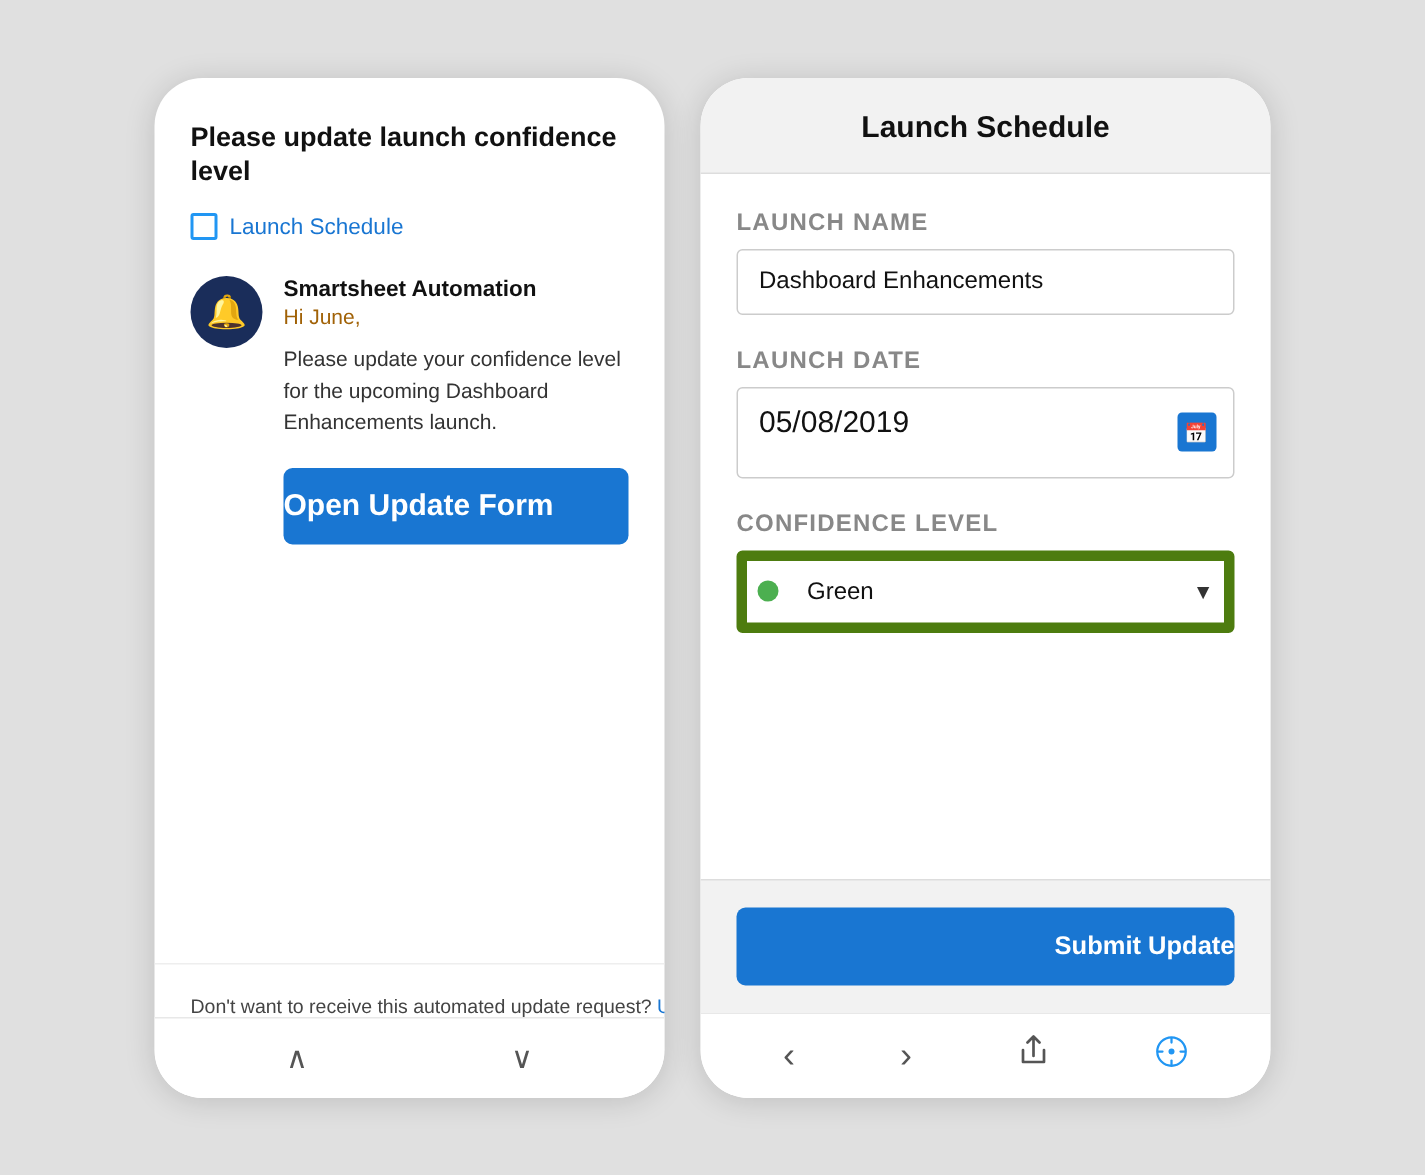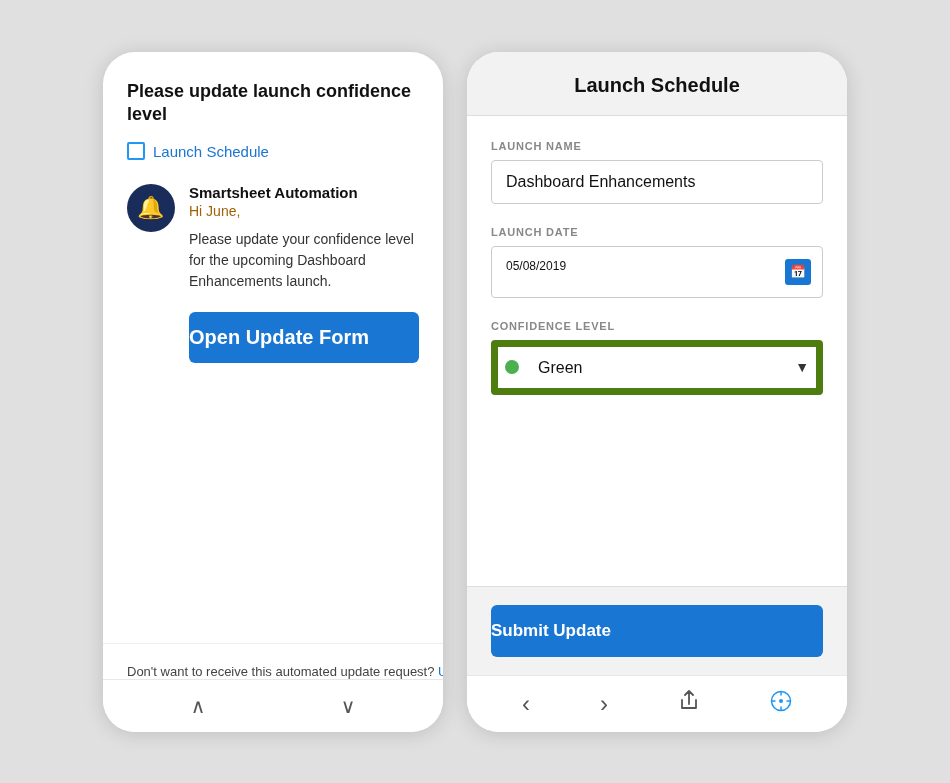--- a/index.html
+++ b/index.html
@@ -205,21 +205,21 @@
       flex: 1;
       padding: 24px 24px 0;
       background: #fff;
     }
 
     .form-group {
       margin-bottom: 22px;
     }
 
     .form-label {
-      font-size: 11px;
+      font-size: 16px;
       font-weight: 600;
       color: #888;
       letter-spacing: 0.8px;
       text-transform: uppercase;
       margin-bottom: 8px;
       display: block;
     }
 
     .form-input {
       width: 100%;
@@ -233,21 +233,21 @@
 
     .date-input-wrapper {
       position: relative;
     }
 
     .date-input {
       width: 100%;
       border: 1px solid #ccc;
       border-radius: 4px;
       padding: 12px 44px 24px 14px;
-      font-size: 12px;
+      font-size: 20px;
       color: #111;
       outline: none;
     }
 
     .calendar-icon-btn {
       position: absolute;
       right: 12px;
       top: 50%;
       transform: translateY(-50%);
       background: #1976D2;
@@ -310,21 +310,21 @@
     .submit-btn {
       background: #1976D2;
       color: #fff;
       border: none;
       border-radius: 6px;
       padding: 16px 0;
       width: 100%;
       font-size: 17px;
       font-weight: 600;
       cursor: pointer;
-      text-align: left;
+      text-align: right;
     }
 
     .right-bottom-nav {
       display: flex;
       justify-content: space-around;
       align-items: center;
       padding: 14px 20px;
       border-top: 1px solid #e8e8e8;
       background: #fff;
     }

